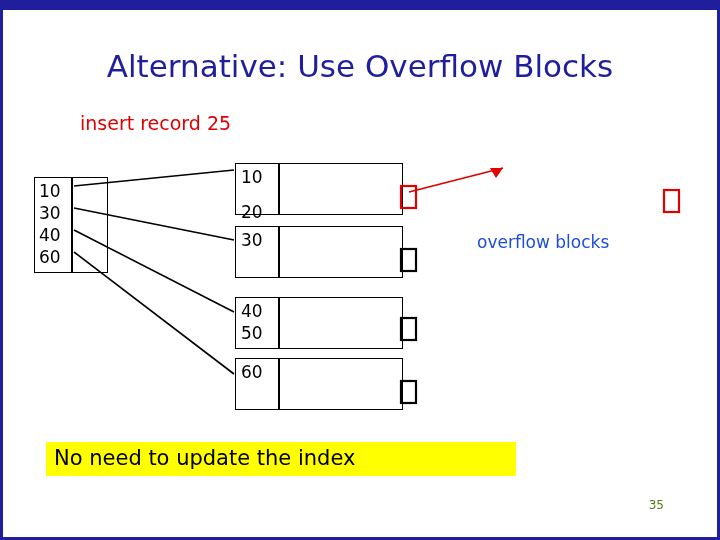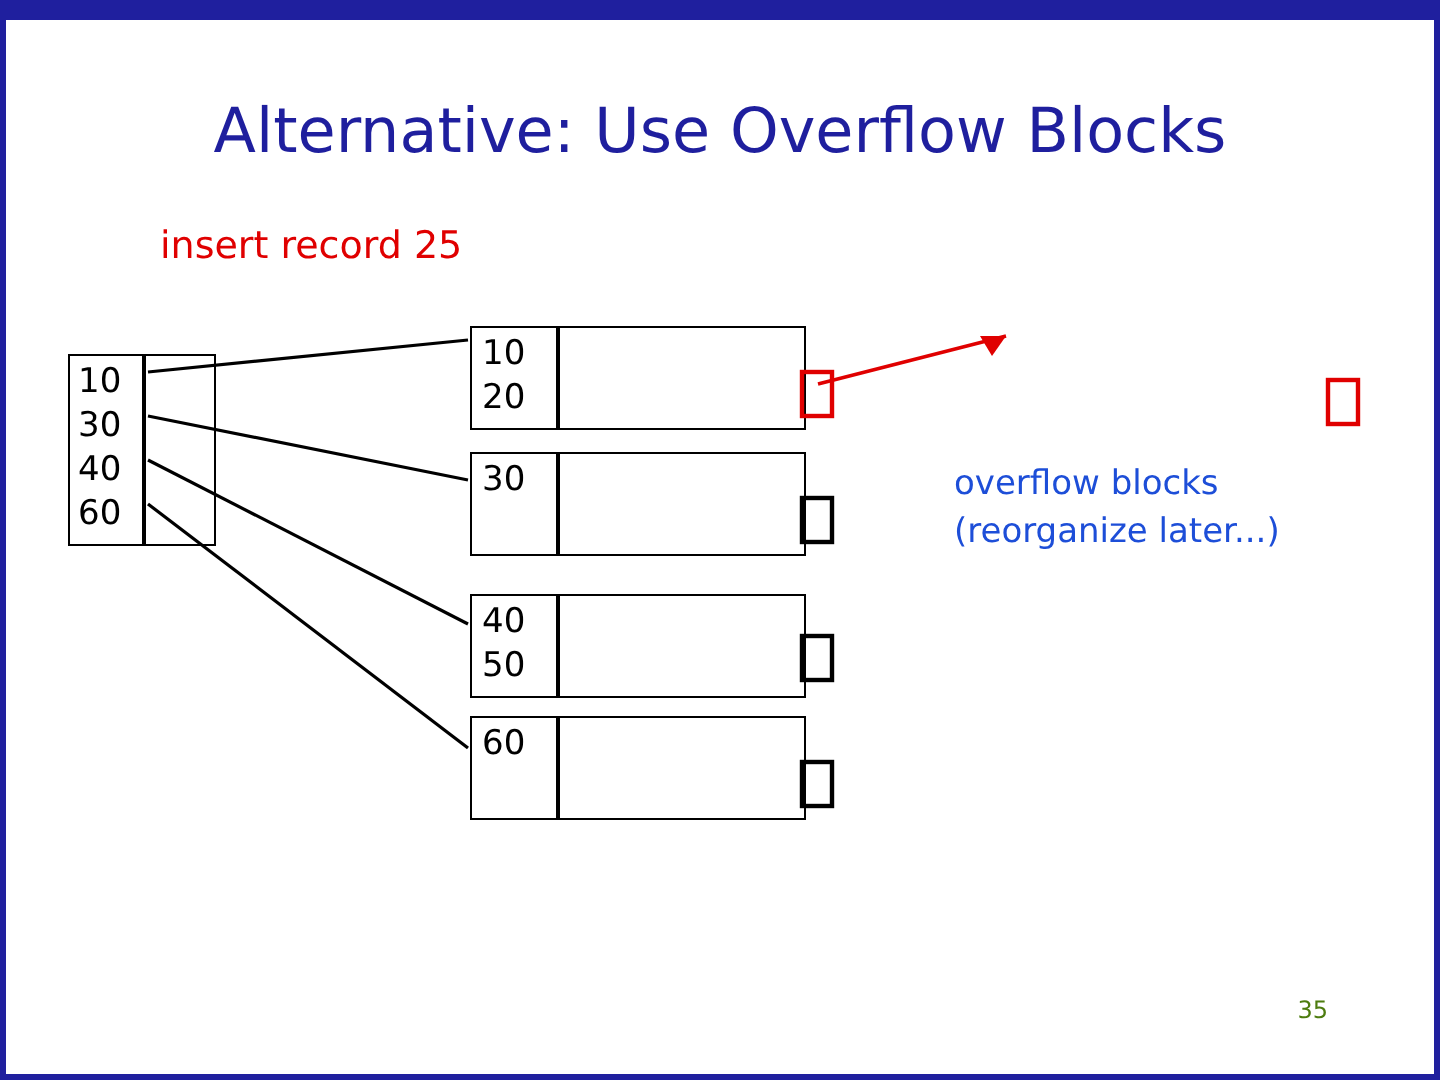--- a/index.html
+++ b/index.html
@@ -205,21 +205,21 @@
     <div class="divider"></div>
     <div class="key" style="top:2px;">10</div>
     <div class="key" style="top:24px;">30</div>
     <div class="key" style="top:46px;">40</div>
     <div class="key" style="top:68px;">60</div>
   </div>
 
   <div class="data-block" style="left:235px; top:163px;">
     <div class="divider"></div>
     <div class="val" style="top:1px;">10</div>
-    <div class="val" style="top:23px;text-align:right;">20</div>
+    <div class="val" style="top:36px;text-align:right;">20</div>
   </div>
 
   <div class="data-block" style="left:235px; top:226px;">
     <div class="divider"></div>
     <div class="val" style="top:1px;">30</div>
     <div class="val" style="top:23px;"></div>
   </div>
 
   <div class="data-block" style="left:235px; top:297px;">
     <div class="divider"></div>
@@ -229,36 +229,38 @@
 
   <div class="data-block" style="left:235px; top:358px;">
     <div class="divider"></div>
     <div class="val" style="top:1px;">60</div>
     <div class="val" style="top:23px;"></div>
   </div>
 
 
   <div class="ovf-label">
     <div>overflow blocks</div>
-    <div>(reorganize later...)</div>
   </div>
 
   <svg class="overlay" viewBox="0 0 720 540">
 
     <line x1="74" y1="186" x2="234" y2="170" stroke="#000" stroke-width="1.6"></line>
     <line x1="74" y1="208" x2="234" y2="240" stroke="#000" stroke-width="1.6"></line>
     <line x1="74" y1="230" x2="234" y2="312" stroke="#000" stroke-width="1.6"></line>
     <line x1="74" y1="252" x2="234" y2="374" stroke="#000" stroke-width="1.6"></line>
 
     <rect x="401" y="186" width="15" height="22" fill="none" stroke="#e00000" stroke-width="2.2"></rect>
     <rect x="401" y="249" width="15" height="22" fill="none" stroke="#000000" stroke-width="2.2"></rect>
     <rect x="401" y="318" width="15" height="22" fill="none" stroke="#000000" stroke-width="2.2"></rect>
     <rect x="401" y="381" width="15" height="22" fill="none" stroke="#000000" stroke-width="2.2"></rect>
 
     <rect x="664" y="190" width="15" height="22" fill="none" stroke="#e00000" stroke-width="2.2"></rect>
 
     <line x1="409" y1="192" x2="503" y2="168" stroke="#e00000" stroke-width="1.8"></line>
     <polygon points="503,168 490,168 496,178" fill="#e00000"></polygon>
   </svg>
 
+  <div class="banner">
+    <span>No need to update the index</span>
+  </div>
 
   <div class="page-num">35</div>
 </div>
 
 </body></html>

